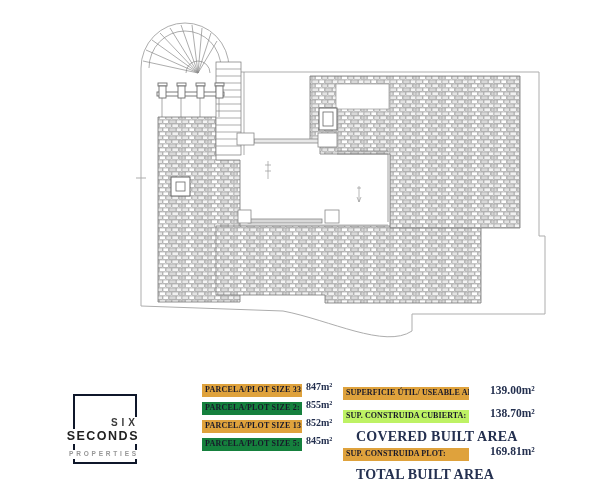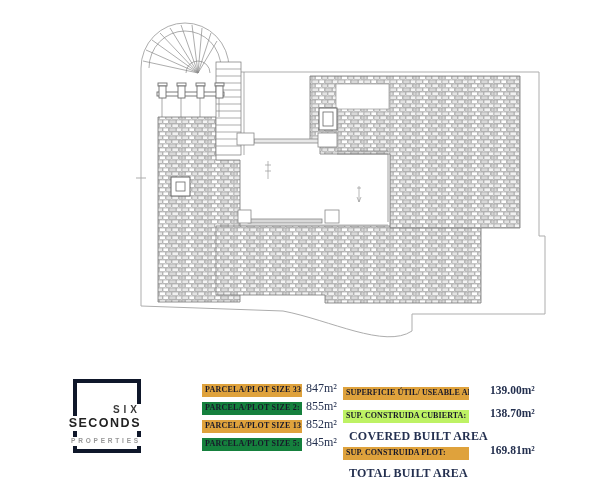--- a/index.html
+++ b/index.html
@@ -6,36 +6,36 @@
   .canvas{position:relative;width:600px;height:480px;background:#ffffff;overflow:hidden;
           font-family:"Liberation Serif", serif;}
   svg{position:absolute;left:0;top:0;}
 
   
   .legend-left{position:absolute;left:202px;top:383px;}
   .prow{position:relative;height:13px;margin-bottom:5px;width:150px;}
   .hl{display:inline-block;box-sizing:border-box;width:100px;height:13px;
       padding:1px 3px 0 3px;font-size:8px;font-weight:bold;letter-spacing:.2px;
       color:#18182a;white-space:nowrap;overflow:hidden;}
-  .pval{position:absolute;left:104px;top:-2px;font-size:12px;font-weight:normal;color:#24304f;}
+  .pval{position:absolute;left:104px;top:-2px;font-size:10px;font-weight:bold;color:#24304f;}
 
   
   .legend-right{position:absolute;left:343px;top:386px;}
   .arow{position:relative;width:230px;margin-bottom:5px;}
   .ahl{display:inline-block;box-sizing:border-box;width:126px;height:13px;
        padding:1px 3px 0 3px;font-size:8px;font-weight:bold;letter-spacing:.1px;
        color:#18182a;white-space:nowrap;overflow:hidden;}
   .aval{position:absolute;left:147px;top:-2px;font-size:11.5px;font-weight:bold;color:#24304f;text-align:right;}
-  .asub{display:block;font-size:12px;font-weight:bold;color:#243050;letter-spacing:.2px;
-        margin:2px 0 0 6px;white-space:nowrap;}
+  .asub{display:block;font-size:14px;font-weight:bold;color:#243050;letter-spacing:.2px;
+        margin:2px 0 0 13px;white-space:nowrap;}
   .tight{margin-bottom:2px;}
 
   
-  .logo{position:absolute;left:73px;top:379px;width:60px;height:66px;
-        border:4px solid #0f172a;font-family:"Liberation Sans", sans-serif;}
+  .logo{position:absolute;left:73px;top:394px;width:60px;height:66px;
+        border:2px solid #0f172a;font-family:"Liberation Sans", sans-serif;}
   .logo span{position:absolute;right:-4px;background:#ffffff;white-space:nowrap;line-height:1;}
   .logo-six{top:21px;font-size:10px;letter-spacing:4px;color:#3a3a3a;font-weight:bold;padding:1px 0 1px 4px;}
   .logo-seconds{top:33px;font-size:12.5px;letter-spacing:1.5px;color:#222;font-weight:bold;padding:1px 0 1px 4px;margin-left:32px;}
   .logo-props{top:54px;font-size:6.5px;letter-spacing:2.8px;color:#979797;font-weight:bold;padding:1px 0 1px 4px;}
 </style>
 </head>
 <body>
 
 <div class="canvas">
 

